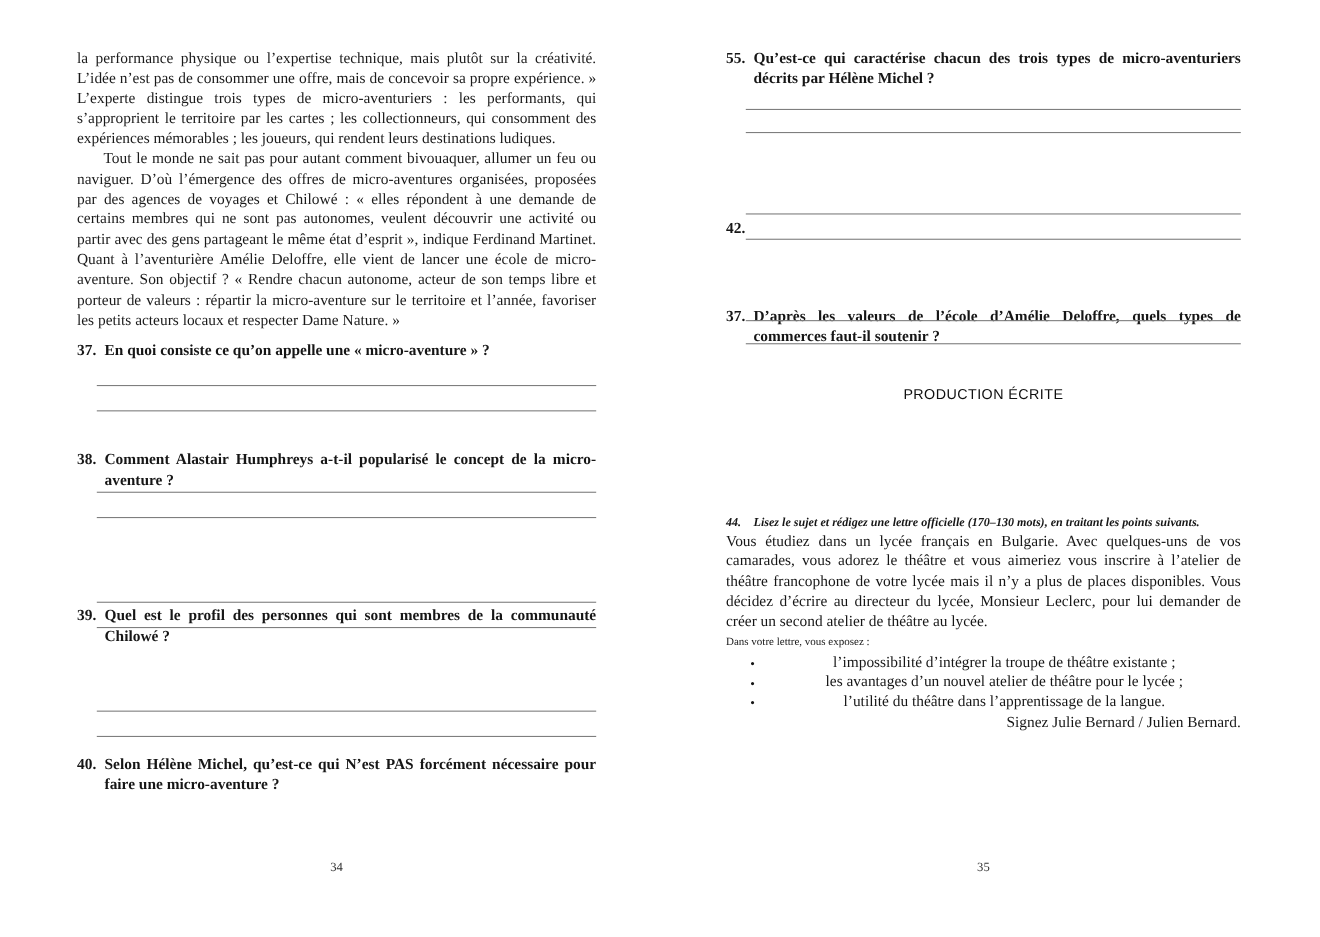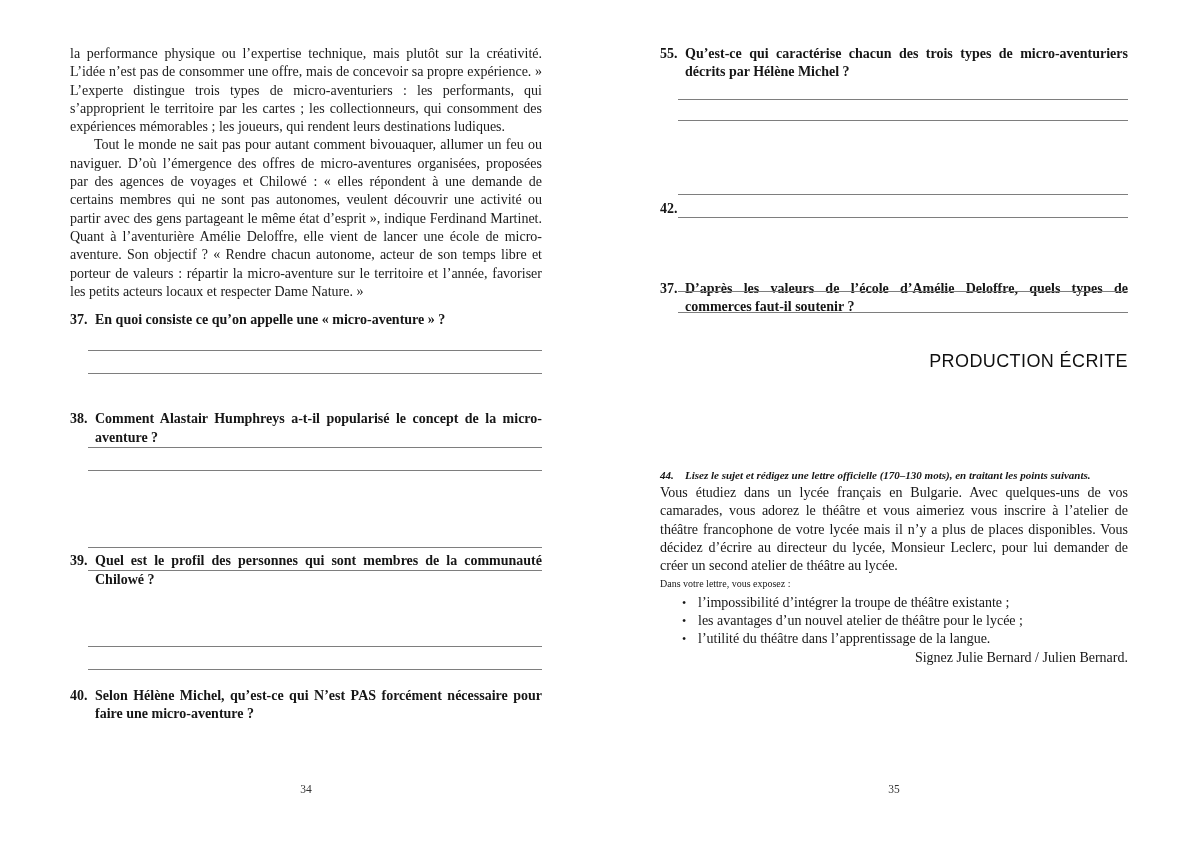--- a/index.html
+++ b/index.html
@@ -35,41 +35,41 @@
   .question .qnum { position:absolute; left:0; top:0; }
 
   .answer-line {
     height:0;
     margin-left:18px;
     border-bottom:1.6px solid #7e7e7e;
   }
 
   .section-heading {
     font-family:"Liberation Sans","DejaVu Sans",sans-serif;
-    font-size:18px;
+    font-size:13px;
     letter-spacing:0.4px;
-    text-align:right;
+    text-align:center;
     color:#101010;
   }
 
   .task { position:relative; }
   .task-instruction {
     position:relative;
     padding-left:25px;
     font-weight:bold;
     font-style:italic;
     font-size:11px;
     line-height:18.3px;
     text-align:justify;
   }
   .task-instruction .qnum { position:absolute; left:0; top:0; font-style:italic; }
   .task-body { font-size:14px; line-height:18.3px; text-align:justify; }
   .lead-in   { font-size:10px; line-height:18.3px; }
 
-  .bullet-list { list-style:none; }
+  .bullet-list { list-style:none;text-align:center; }
   .bullet-item {
     position:relative;
     padding-left:38px;
     font-size:14px;
     line-height:18.3px;
   }
   .bullet-item::before {
     content:"•";
     position:absolute;
     left:22px;

